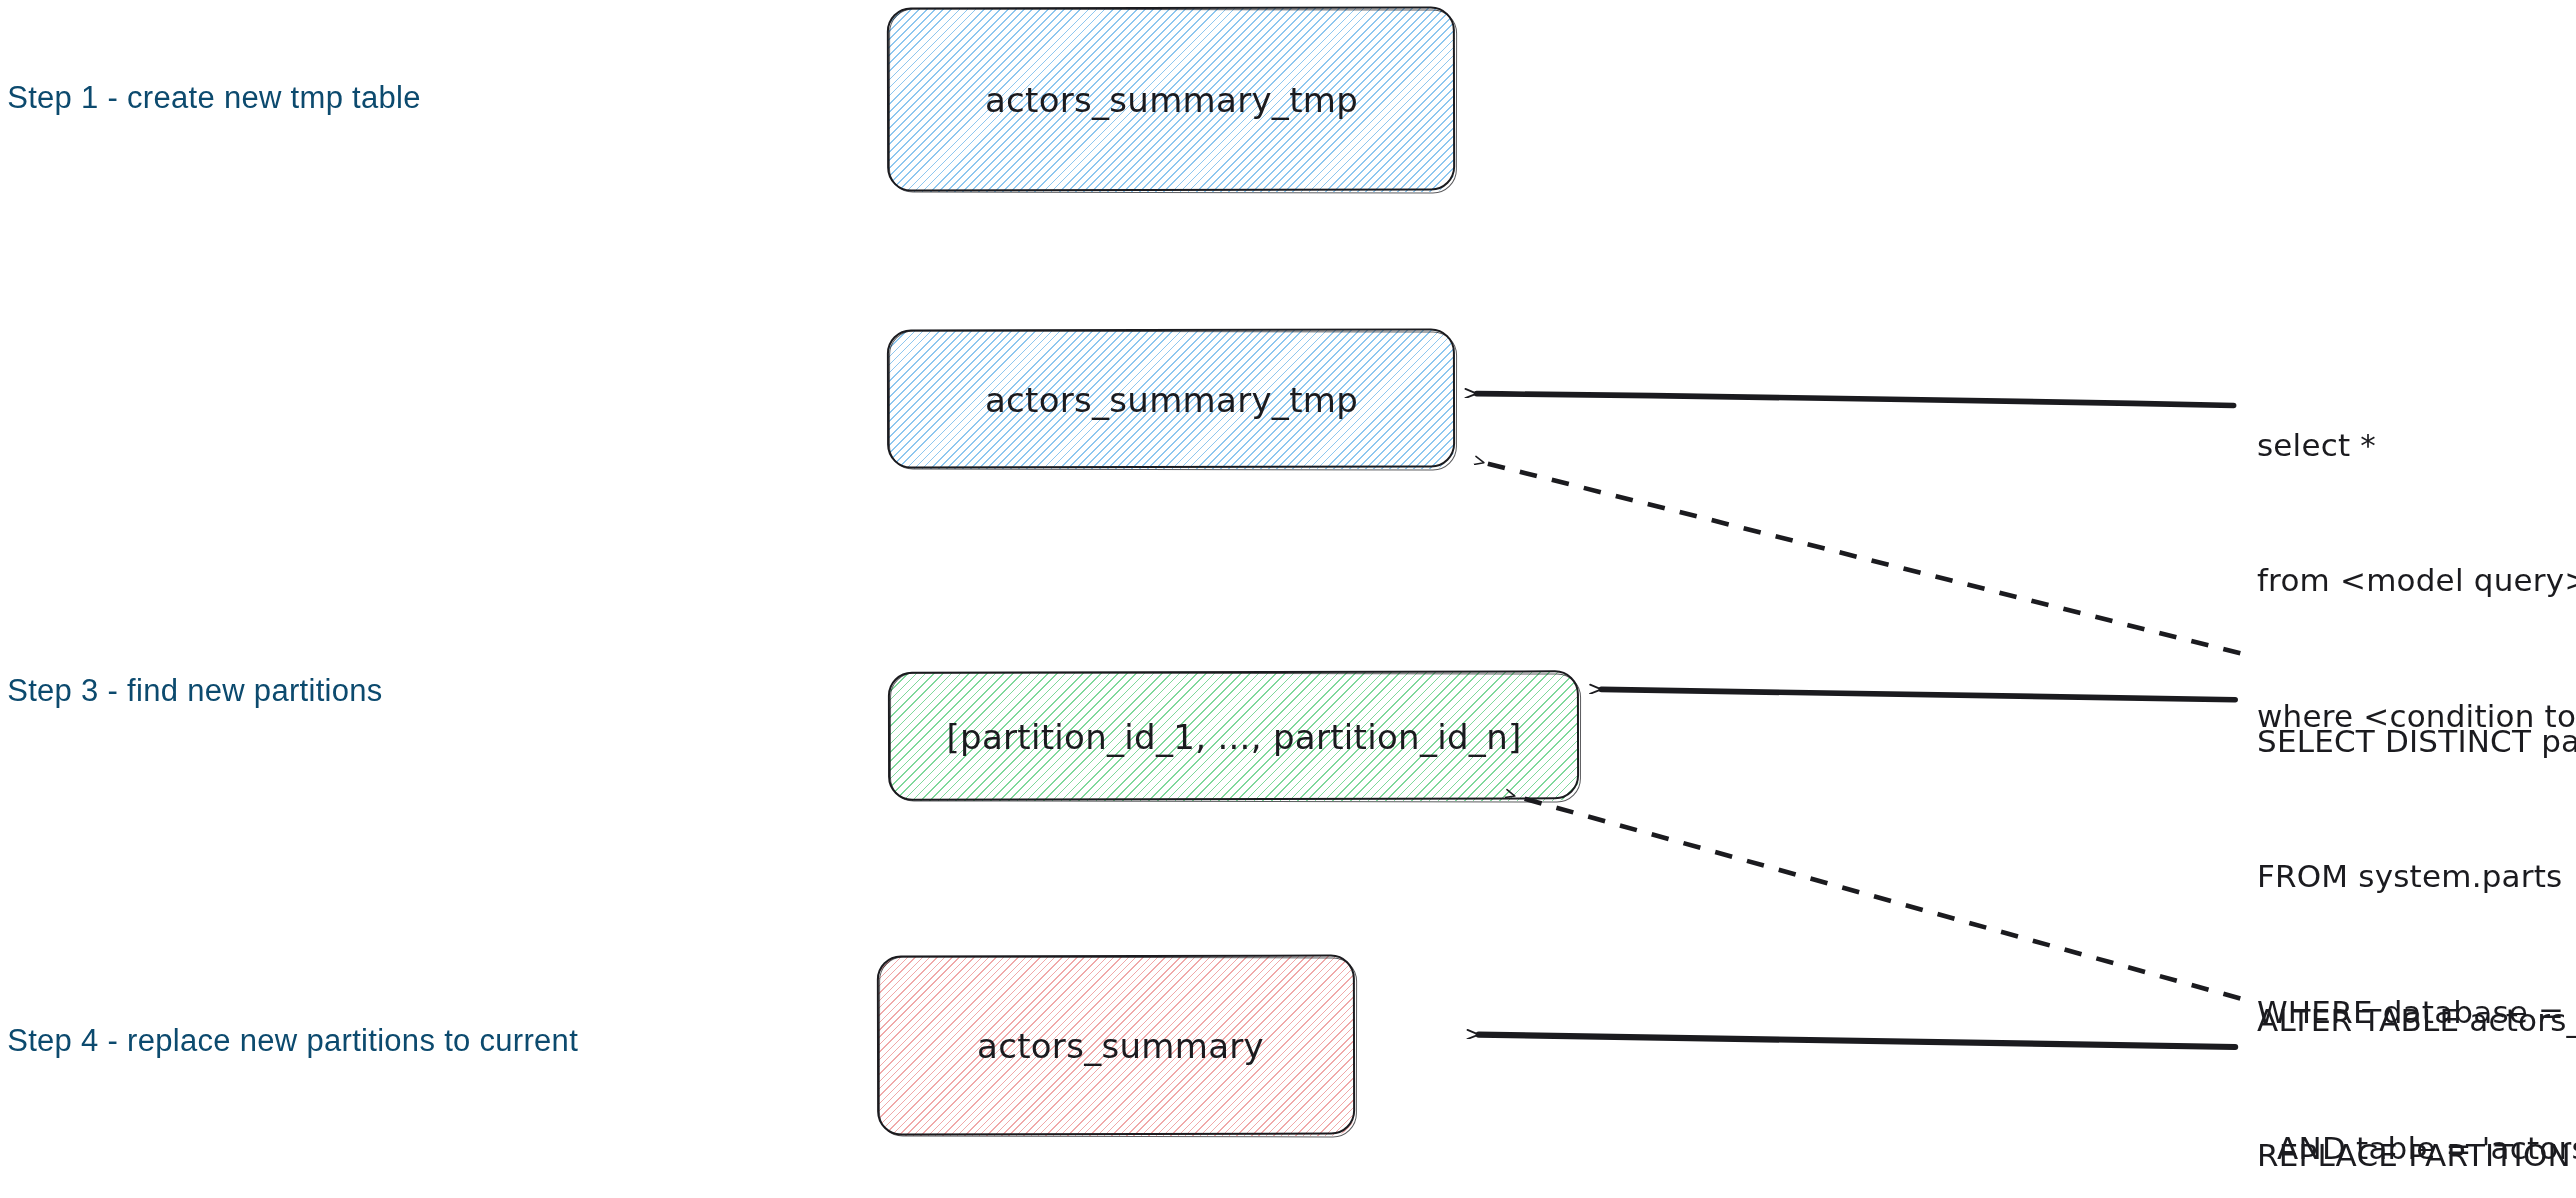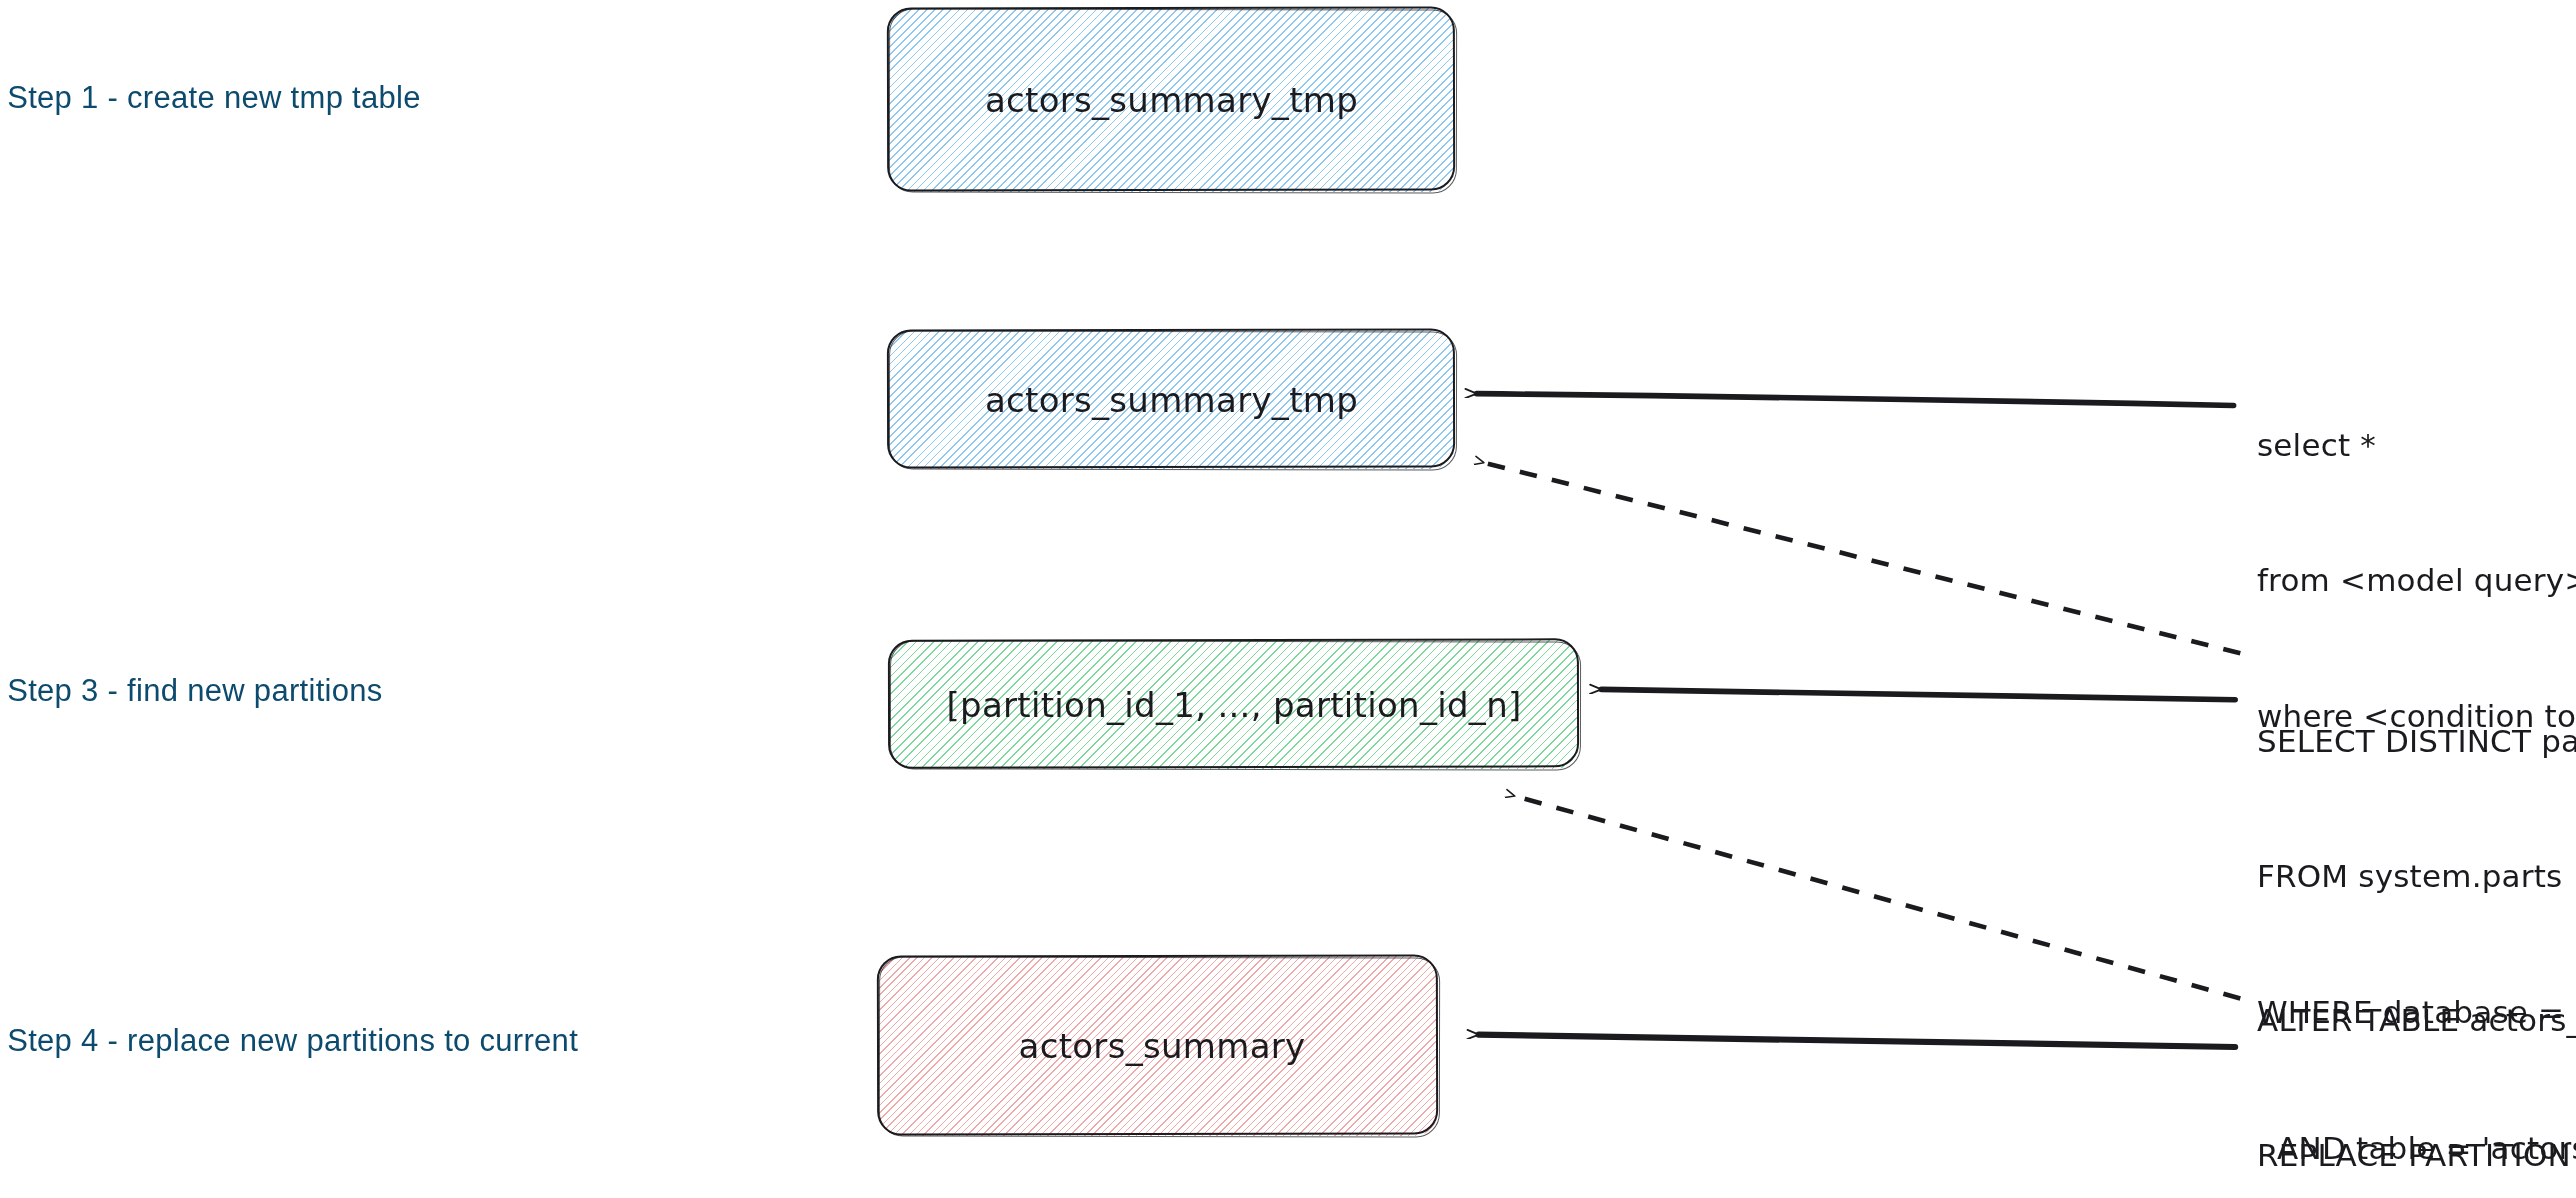--- a/index.html
+++ b/index.html
@@ -71,20 +71,21 @@
        -45deg,
        #8ec7ef 0px, #8ec7ef 1.3px,
        rgba(255,255,255,0) 1.3px, rgba(255,255,255,0) 5.7px);
   }
   .node.green {
     background-color: #ffffff;
     background-image: repeating-linear-gradient(
        -45deg,
        #7fd89b 0px, #7fd89b 1.1px,
        rgba(255,255,255,0) 1.1px, rgba(255,255,255,0) 6.2px);
+    margin-top: 32px;
   }
   .node.pink {
     background-color: #ffffff;
     background-image: repeating-linear-gradient(
        -45deg,
        #f0a9a9 0px, #f0a9a9 1px,
        rgba(255,255,255,0) 1px, rgba(255,255,255,0) 5.2px);
   }
 
   
@@ -157,21 +158,21 @@
   </div>
 
   <div class="node blue" style="left:888px; top:330px; width:567px; height:139px;">
     <span class="node-label">actors_summary_tmp</span>
   </div>
 
   <div class="node green" style="left:889px; top:640px; width:690px; height:129px;">
     <span class="node-label">[partition_id_1, ..., partition_id_n]</span>
   </div>
 
-  <div class="node pink" style="left:878px; top:956px; width:560px; height:180px;padding-left:8px;">
+  <div class="node pink" style="left:878px; top:956px; width:477px; height:180px;padding-left:8px;">
     <span class="node-label">actors_summary</span>
   </div>
 
   <div class="sql-block" style="left:2257px; top:332px;">
     <span class="sql-line">select *</span>
     <span class="sql-line">from &lt;model query&gt;</span>
     <span class="sql-line">where &lt;condition to identify new&gt;</span>
   </div>
 
   <div class="sql-block" style="left:2257px; top:628px;">

